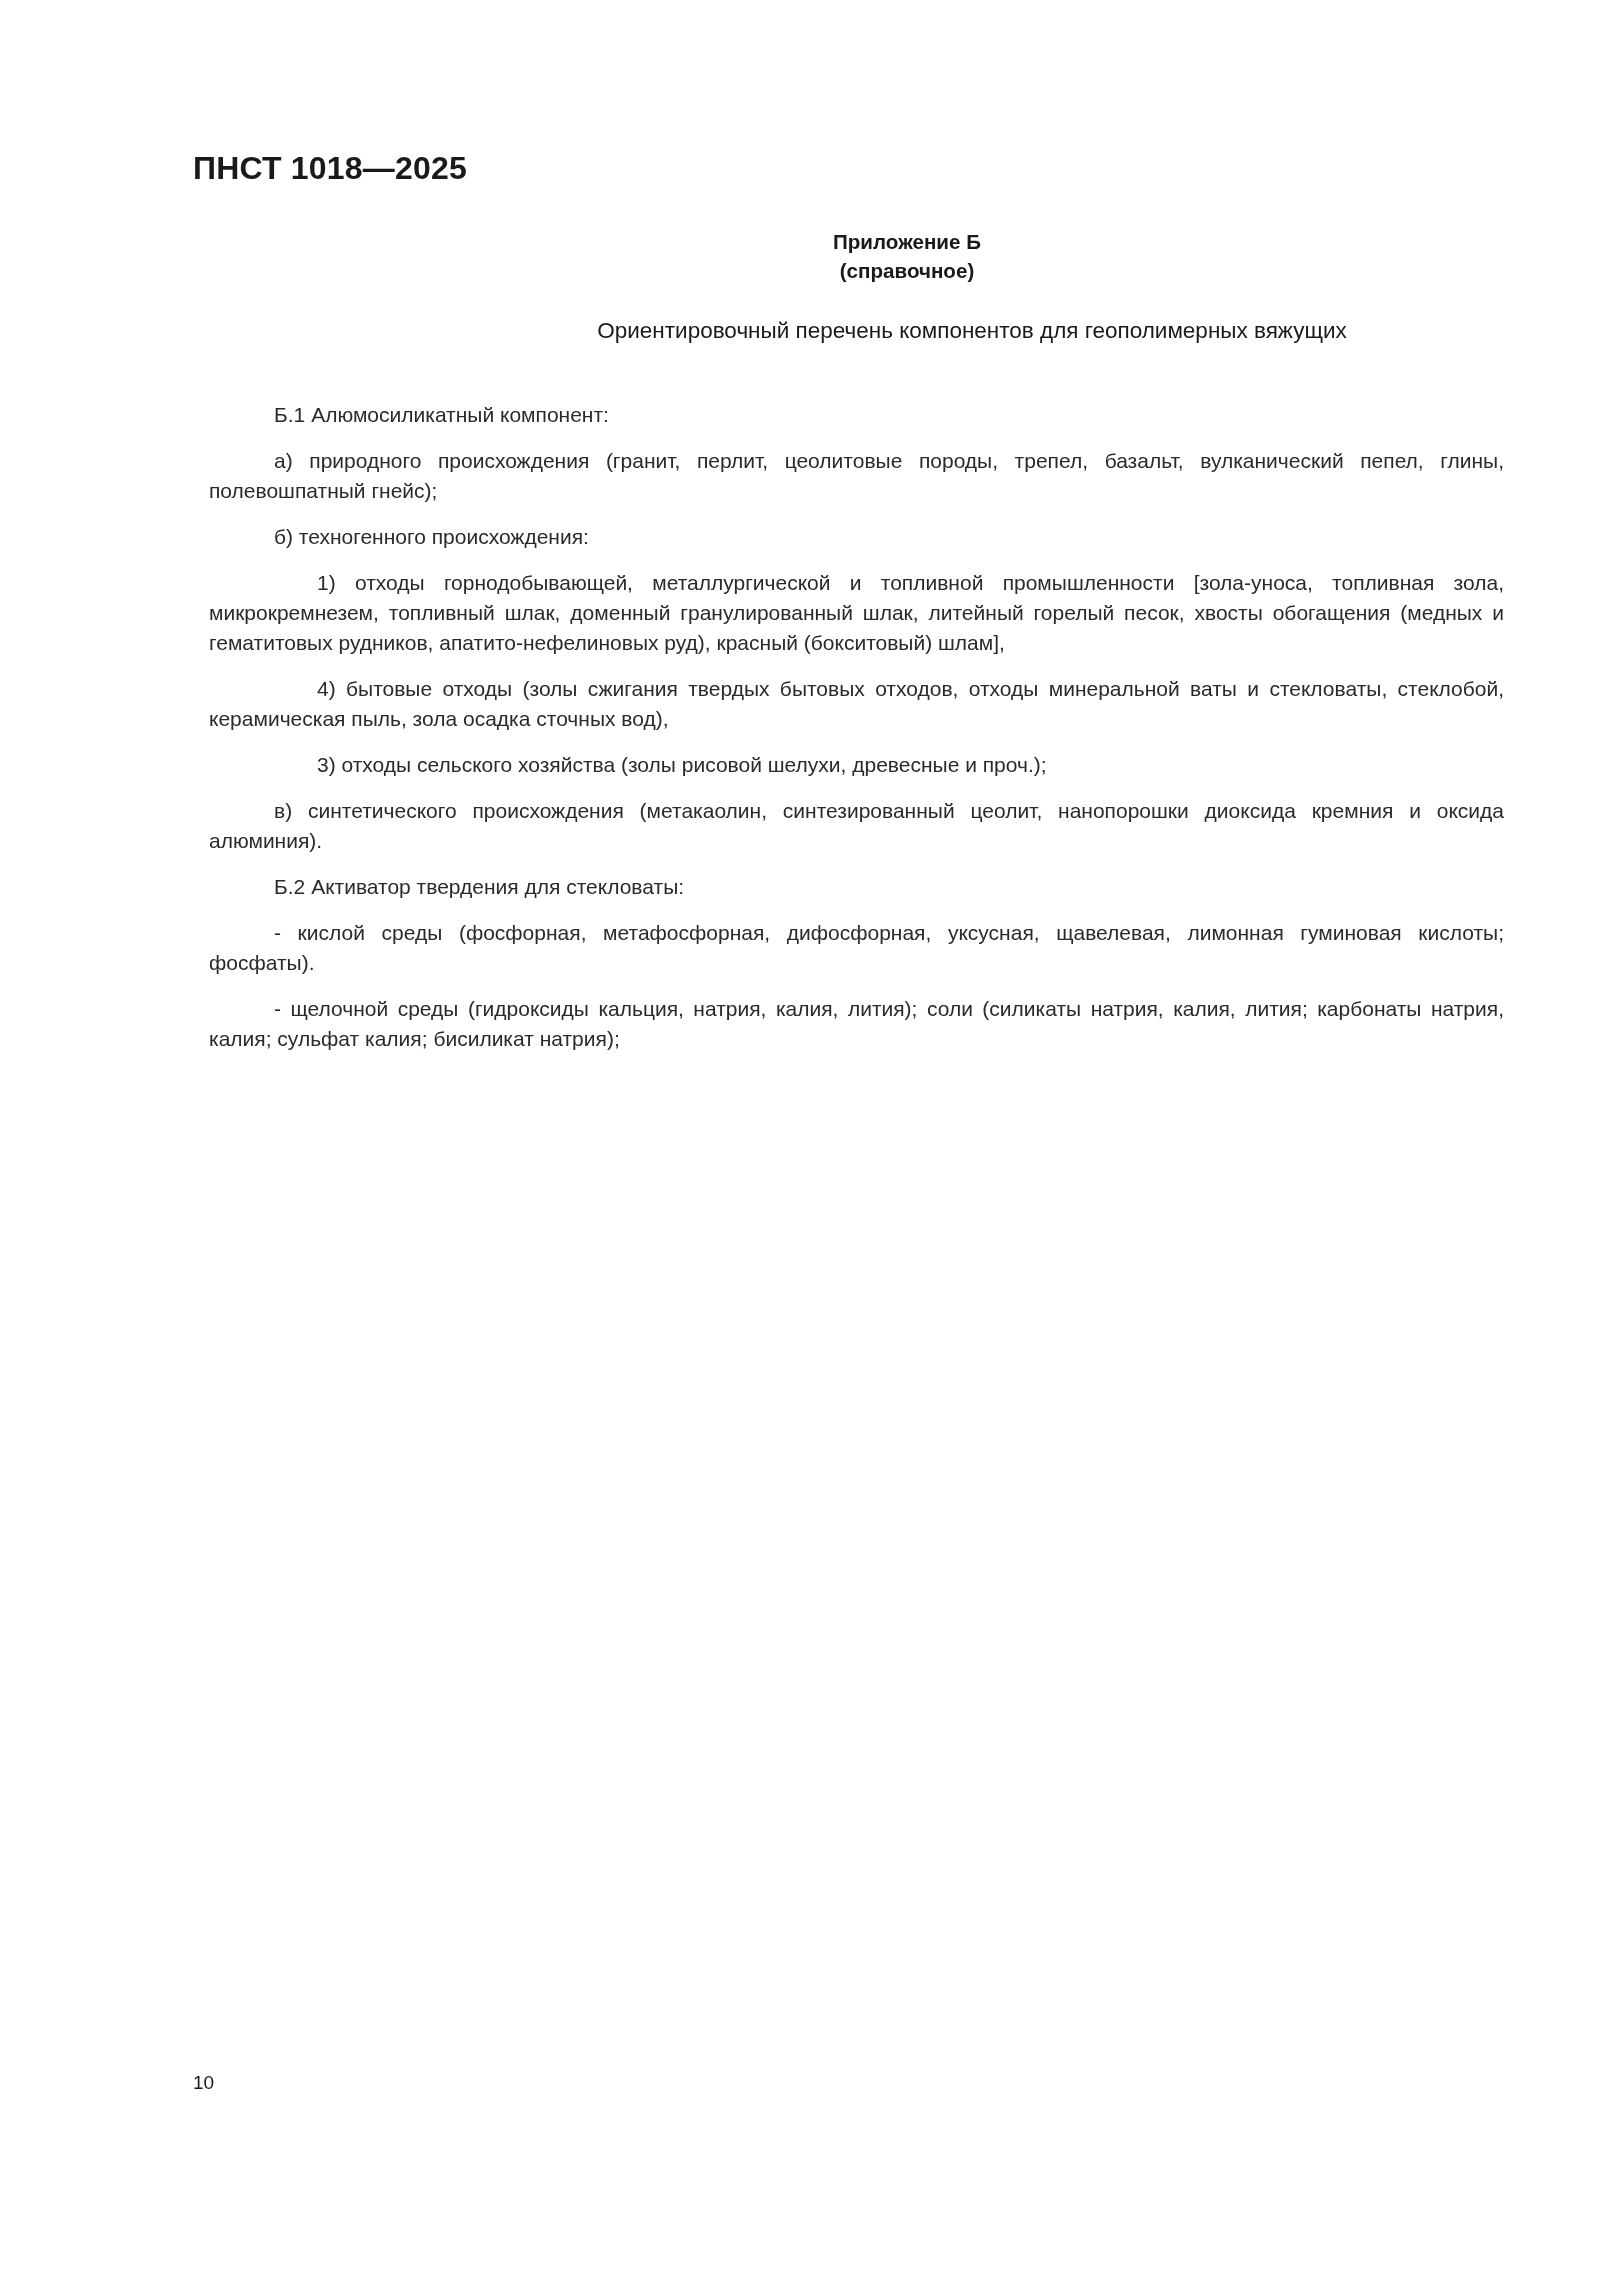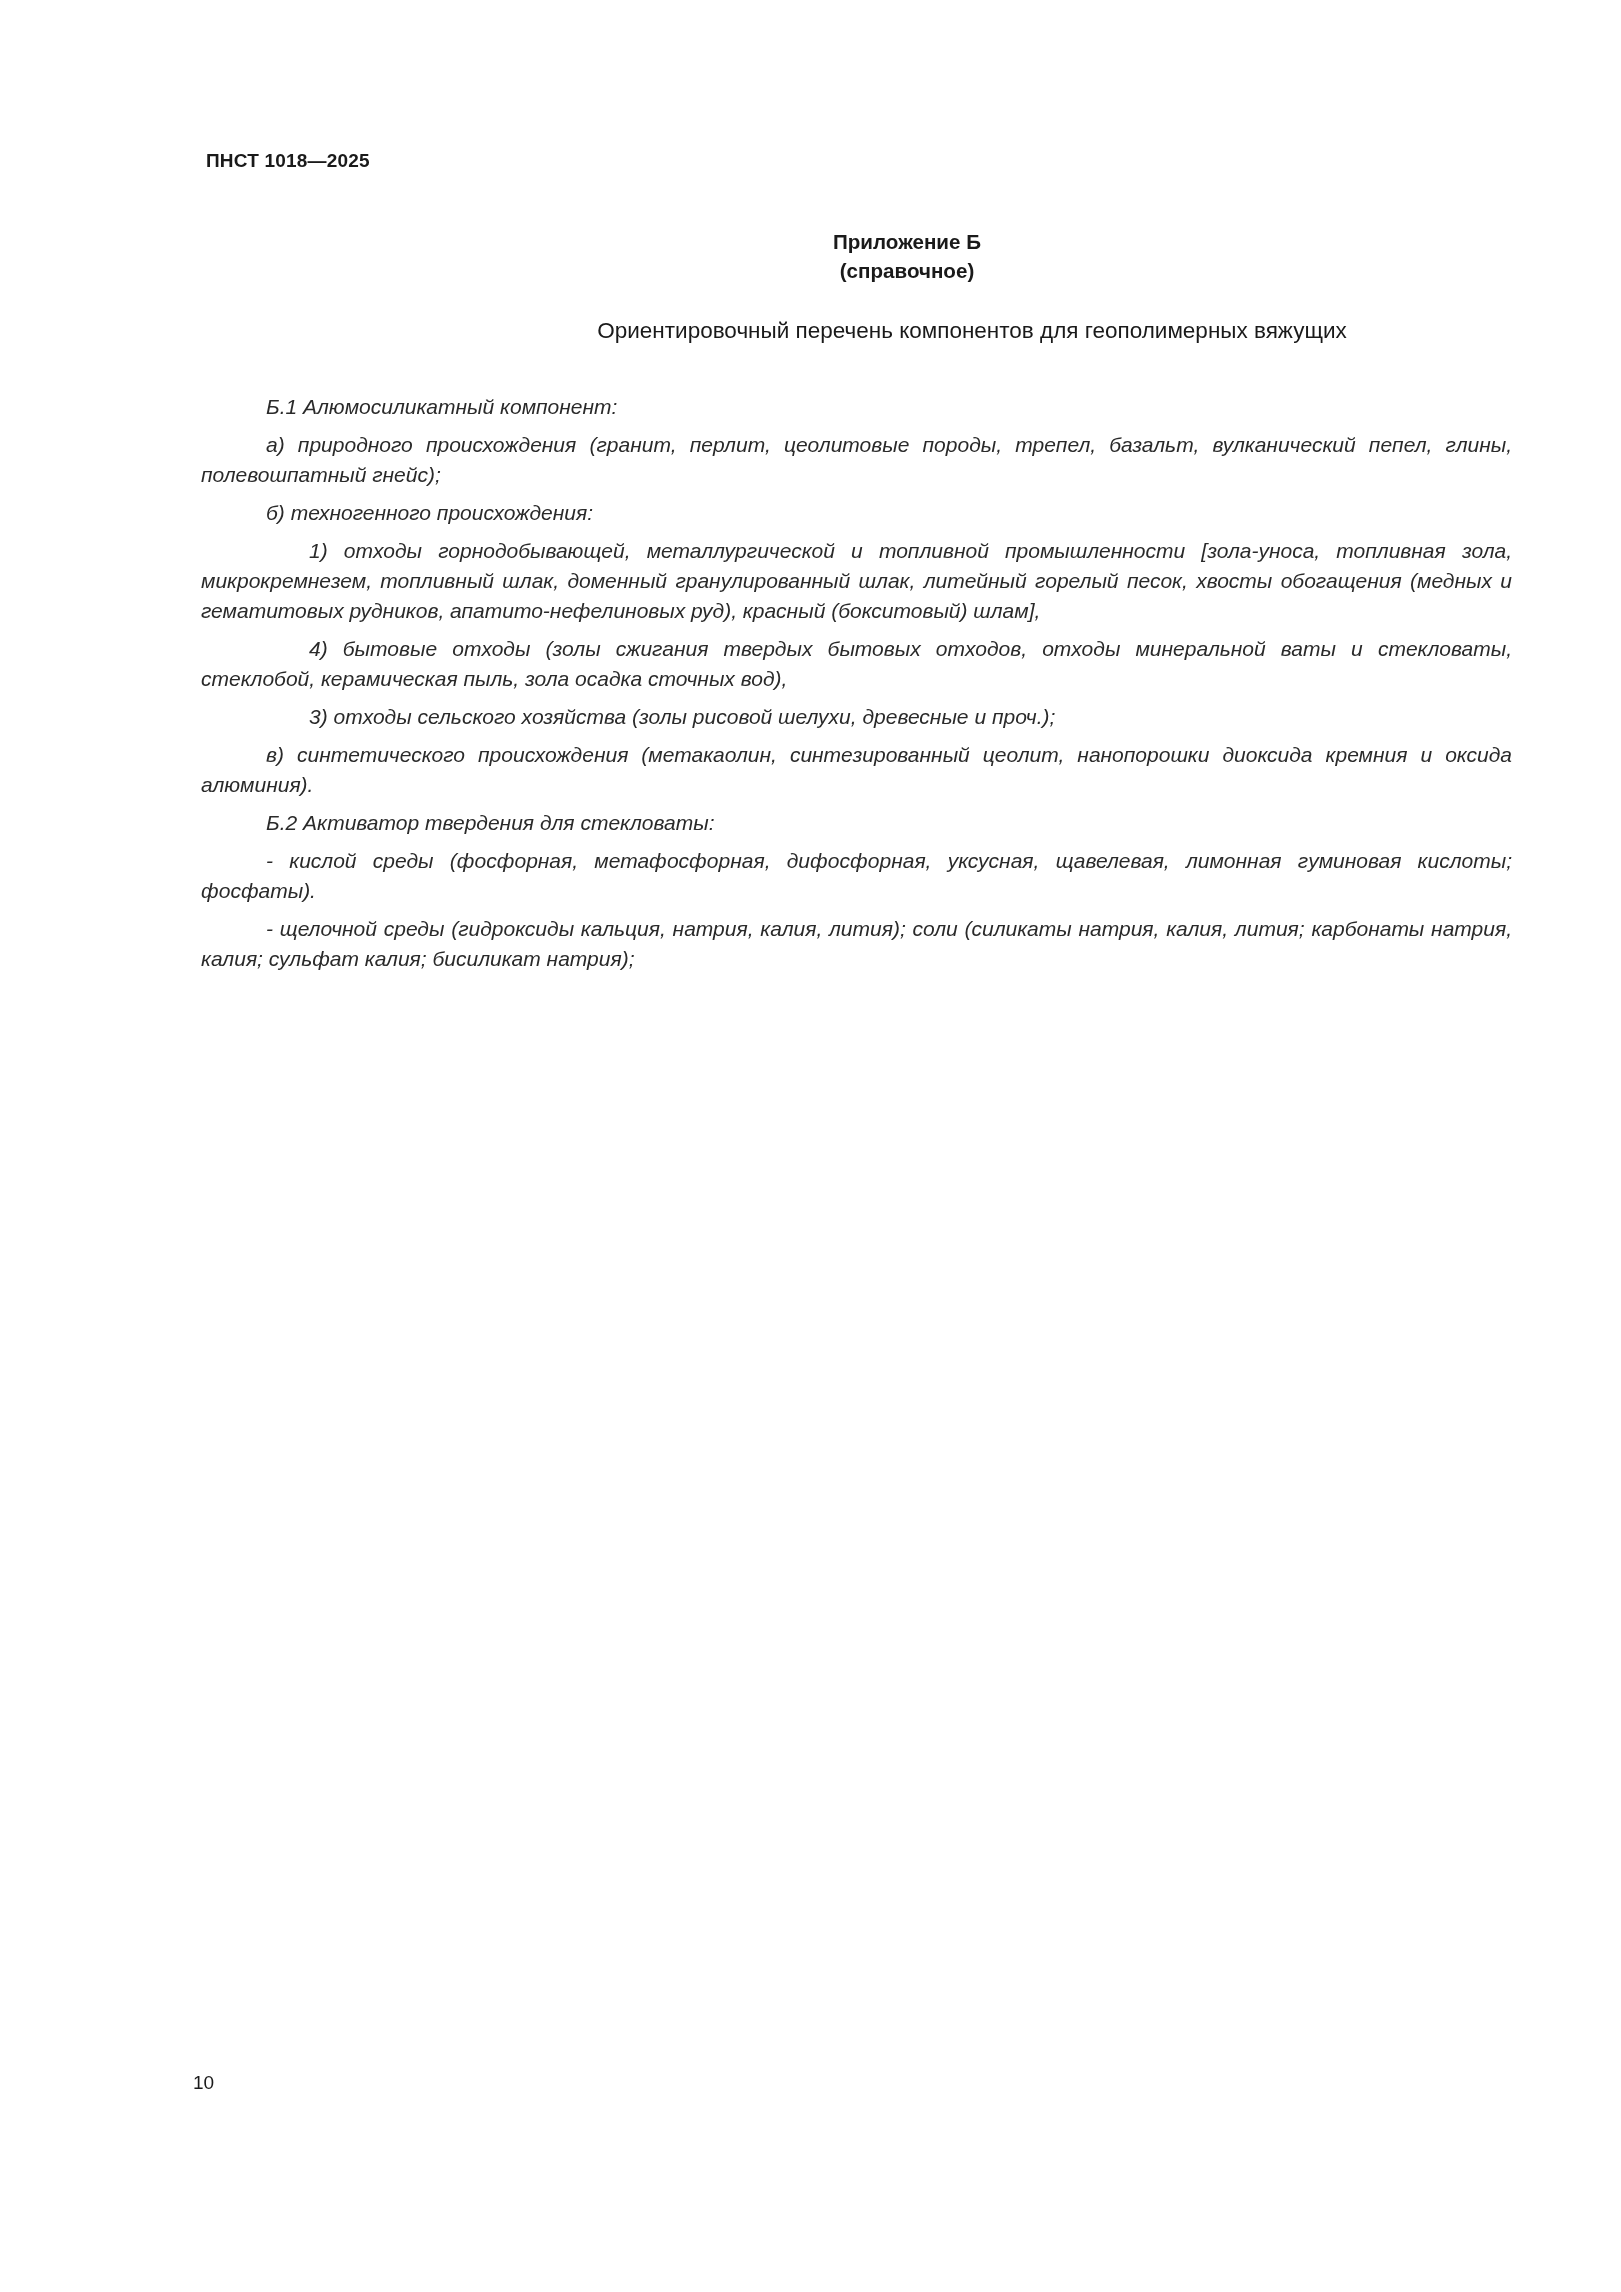--- a/index.html
+++ b/index.html
@@ -1,23 +1,23 @@
 <!DOCTYPE html>
 <html><head>
 <meta charset="utf-8">
 <style>
   html, body { margin: 0; padding: 0; background: #ffffff; }
   body { width: 1621px; height: 2293px; position: relative; overflow: hidden;
          font-family: "Liberation Sans", "DejaVu Sans", sans-serif; color: #1a1a1a; }
-  .doc-id { position: absolute; left: 206px; top: 150px; font-size: 19px; font-weight: bold; letter-spacing: 0.2px; }
+  .doc-id { position: absolute; left: 193px; top: 150px; font-size: 32px; font-weight: bold; letter-spacing: 0.2px; }
   .appendix { position: absolute; left: 0; width: 1491px; top: 227px; text-align: center; font-size: 20.6px; font-weight: bold; line-height: 29px; padding-left: 323px; box-sizing: border-box; }
   .appendix div { }
   .main-title { position: absolute; left: 0; width: 1621px; top: 318px; text-align: center; font-size: 22.5px; font-weight: normal; padding-left: 323px; box-sizing: border-box; }
   .body { position: absolute; left: 193px; width: 1327px; top: 384px; font-size: 21px; line-height: 30px; text-align: justify; color: #2a2a2a; }
-  .body p { margin: 8px; font-style: italic; }
+  .body p { margin: 16px; }
   .i1 { text-indent: 65px; }
   .i2 { text-indent: 108px; }
   .page-num { position: absolute; left: 193px; top: 2072px; font-size: 19px; color: #1a1a1a; }
 </style>
 </head>
 <body>
 
 <div class="doc-id">ПНСТ 1018—2025</div>
 
 <div class="appendix">

